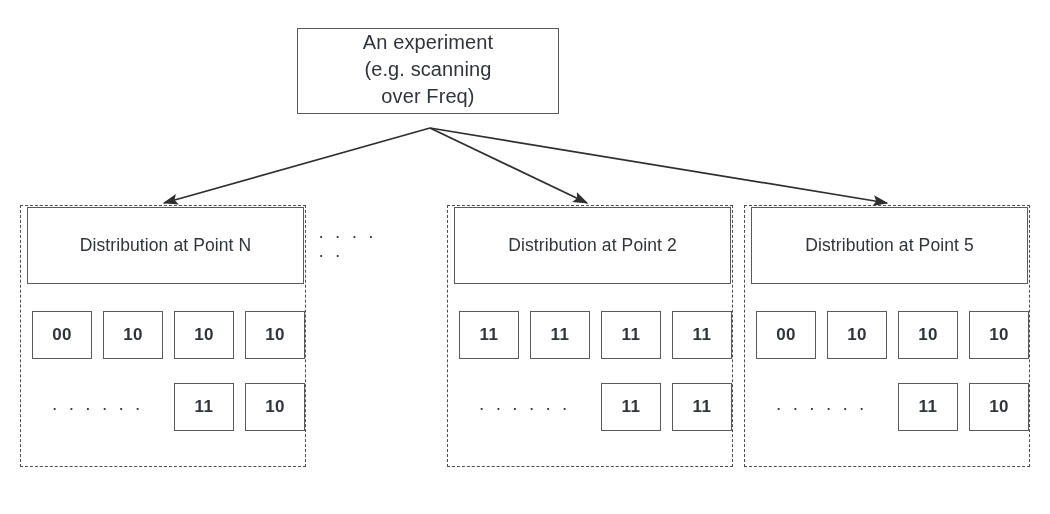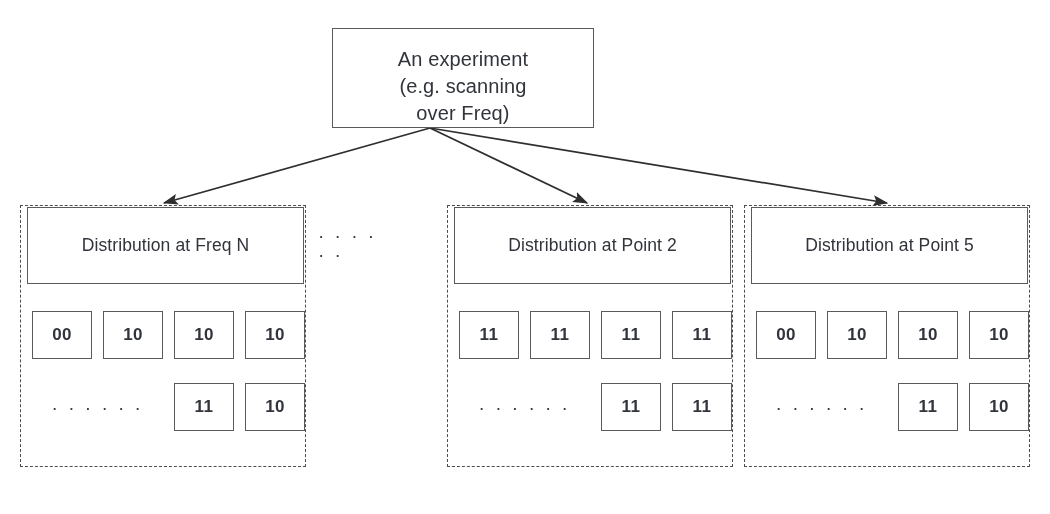--- a/index.html
+++ b/index.html
@@ -19,29 +19,28 @@
     background: #ffffff;
     overflow: hidden;
   }
 
   
   .root-box {
     position: absolute;
     left: 297px;
     top: 28px;
     width: 262px;
-    height: 100px;
+    height: 86px;
     box-sizing: border-box;
     border: 1.6px solid #5a5a5a;
     background: #ffffff;
     display: flex;
-    align-items: flex-end;
+    align-items: flex-start;
     justify-content: center;
     z-index: 3;
-    margin-left: 35px;
   }
   .root-text {
     text-align: center;
     font-size: 20px;
     line-height: 27px;
     color: #31343a;
     white-space: pre-line;
     letter-spacing: 0.1px;
   }
 
@@ -171,21 +170,21 @@
 (e.g. scanning
 over Freq)</div>
   </div>
 
   <div class="inter-ellipsis">
     <span class="dots">· · · · · ·</span>
   </div>
 
   <div class="group group-n">
     <div class="group-header">
-      <span class="group-header-label">Distribution at Freq N</span>
+      <span class="group-header-label">Distribution at Point N</span>
     </div>
     <div class="cell-row row-top">
       <div class="cell">
         <span class="cell-value">00</span>
       </div>
       <div class="cell">
         <span class="cell-value">10</span>
       </div>
       <div class="cell">
         <span class="cell-value">10</span>

